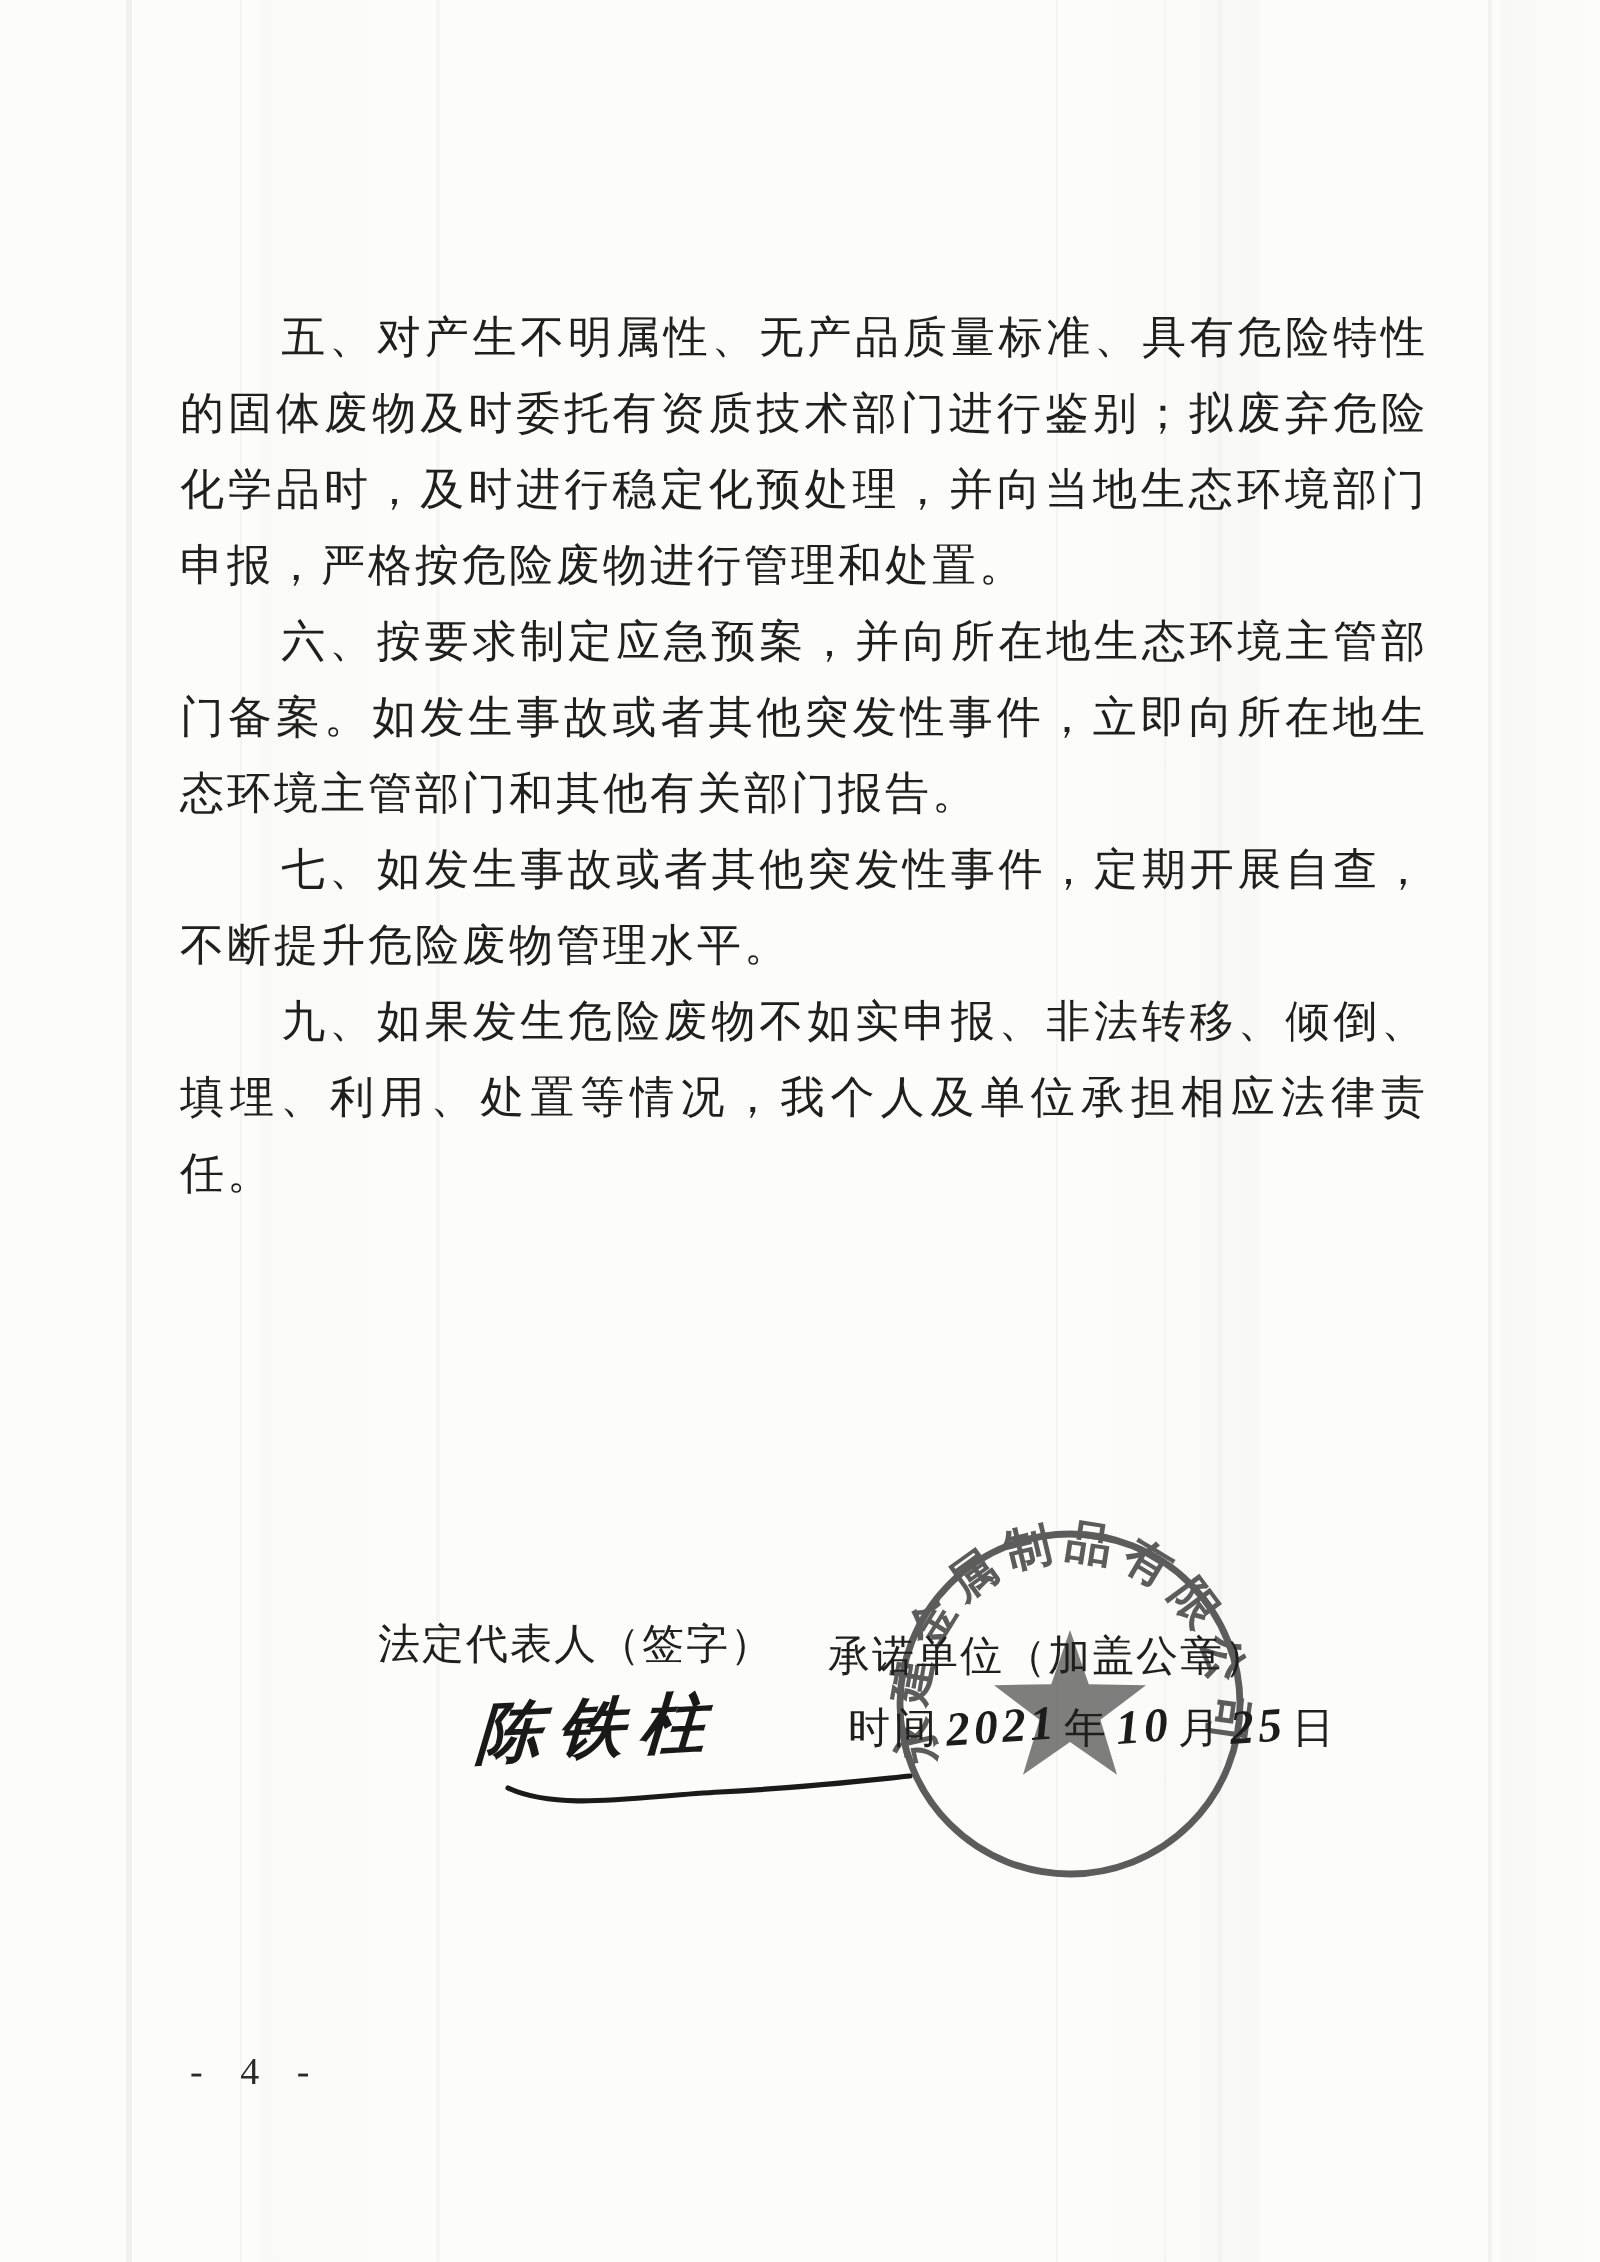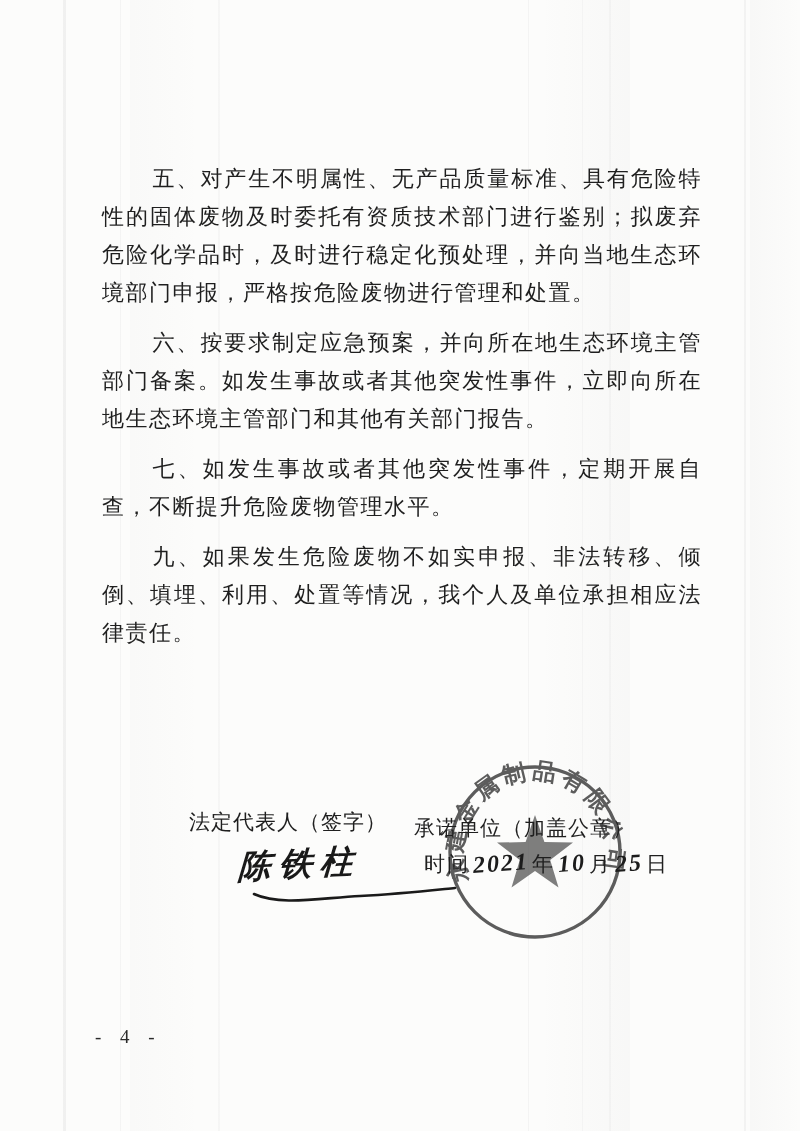--- a/index.html
+++ b/index.html
@@ -28,21 +28,21 @@
       linear-gradient(90deg,rgba(120,120,125,.025),rgba(120,120,125,0)) 130px 0/70px 100% no-repeat,
       linear-gradient(90deg,rgba(120,120,125,0),rgba(120,120,125,.03)) 540px 0/90px 100% no-repeat,
       linear-gradient(90deg,rgba(120,120,125,.03),rgba(120,120,125,0)) 750px 0/50px 100% no-repeat;
   }
   .content{
     position:absolute;left:90px;top:150px;width:624px;
     font-size:22px;line-height:38px;
     text-align:justify;text-justify:inter-character;
     letter-spacing:1.5px;
   }
-  .content p{margin:12px;text-indent:2.3em;font-family:Liberation Mono, monospace;}
+  .content p{margin:0;text-indent:2.3em;}
   .sig-row{
     position:absolute;left:0;top:808px;width:800px;
     font-size:21px;letter-spacing:1px;
   }
   .sig-left-label{position:absolute;left:145px;top:0;white-space:nowrap;margin-left:44px;}
   .sig-right-label{position:absolute;left:414px;top:6px;white-space:nowrap;z-index:3;}
   .handwriting{
     font-style:italic;font-weight:bold;color:#191919;
     white-space:nowrap;
   }

